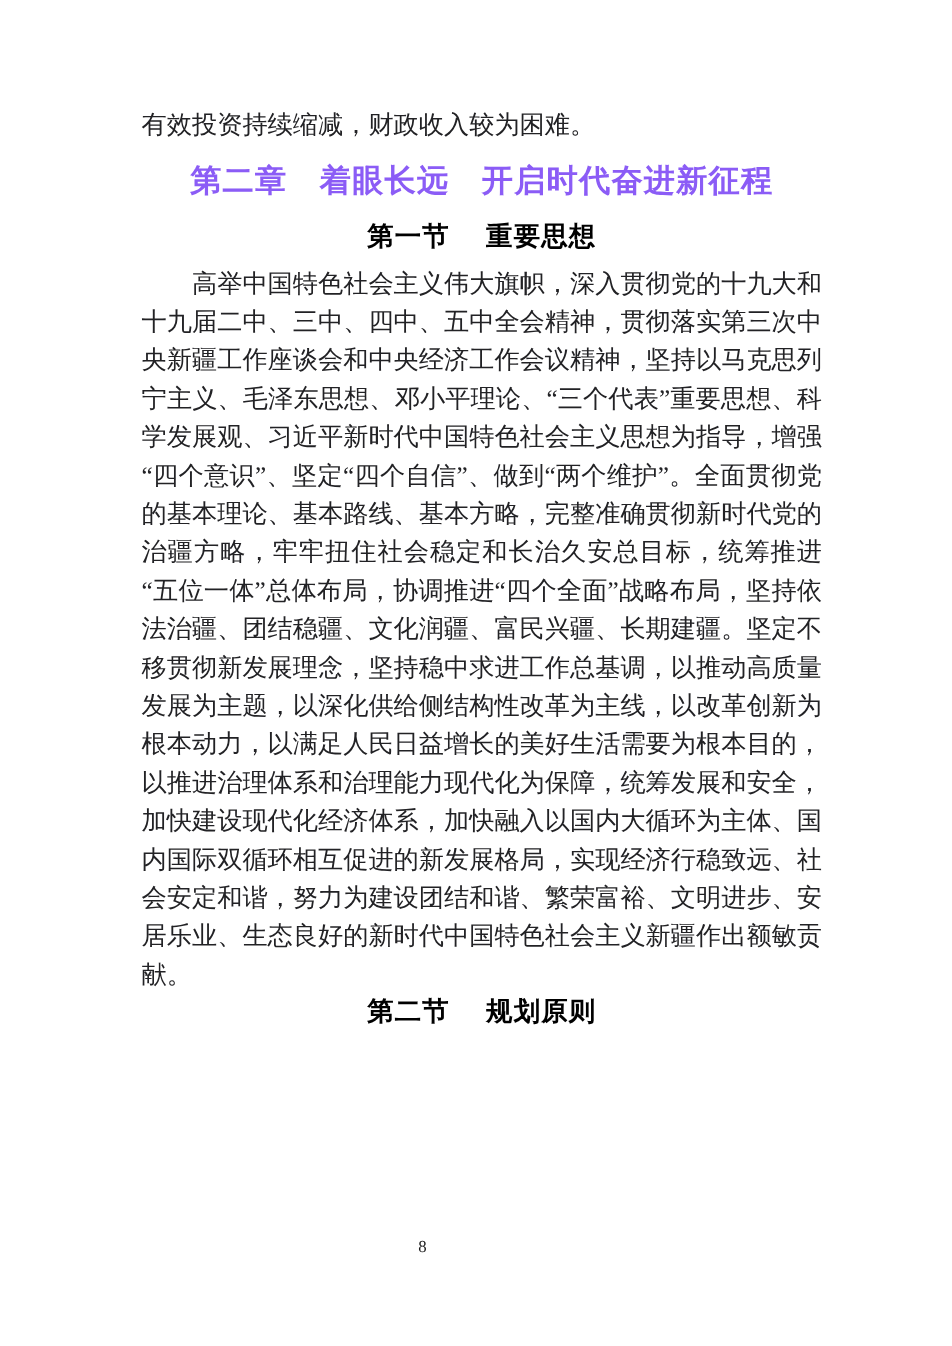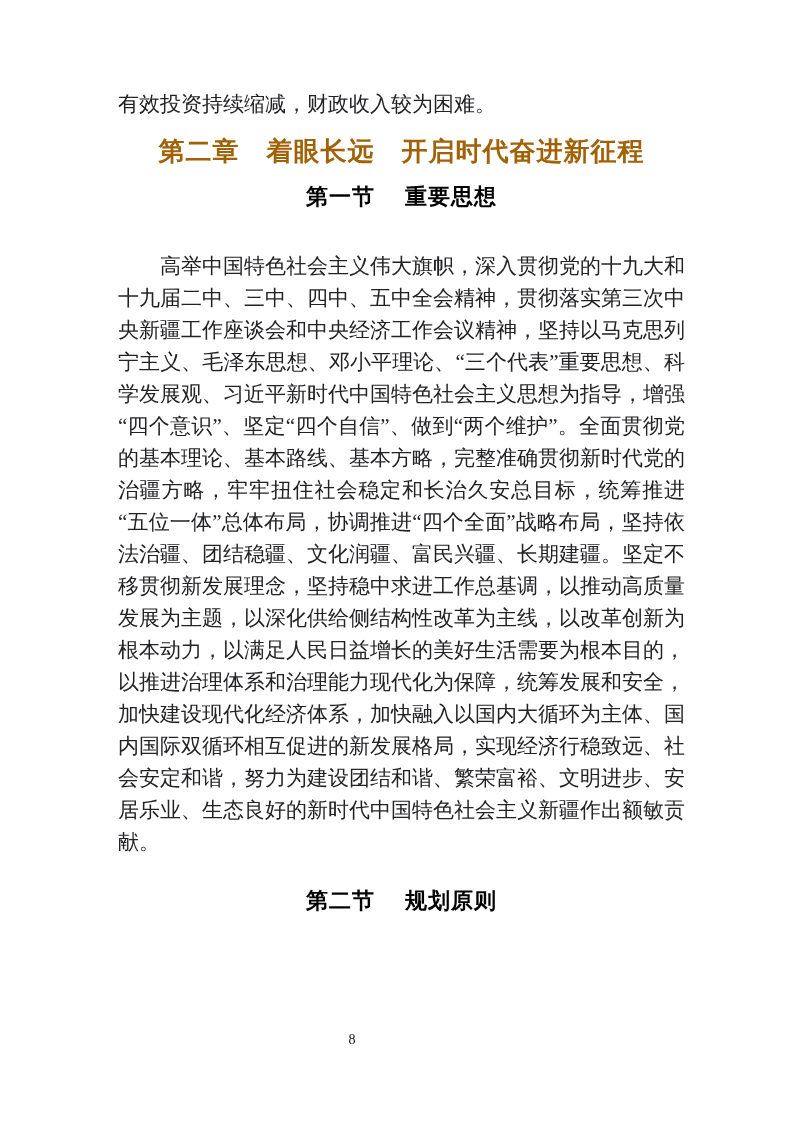--- a/index.html
+++ b/index.html
@@ -29,43 +29,43 @@
     line-height: 32px;
     text-align: justify;
     letter-spacing: 0;
     color: #222225;
   }
   .body-para.indent {
     text-indent: 2em;
   }
   .chapter-title {
     margin: 14px 0 0 0;
-    font-family: Liberation Serif, serif;
+    font-family: Liberation Mono, monospace;
     font-size: 26px;
     line-height: 36px;
     font-weight: 700;
     text-align: center;
-    color: #a16207;
+    color: #8b5cf6;
     letter-spacing: 1px;
   }
   .section-title {
     margin: 12px 0 0 0;
     font-family: "Liberation Sans", "DejaVu Sans", sans-serif;
     font-size: 22px;
     line-height: 30px;
     font-weight: 700;
     text-align: center;
     color: #000000;
     letter-spacing: 1px;
   }
   .para-after-heading {
-    margin-top: 38px;
+    margin-top: 8px;
   }
   .section-title.second {
-    margin-top: 28px;
+    margin-top: 0;
   }
   .page-number {
     position: absolute;
     left: 0;
     right: 0;
     top: 1032px;
     text-align: center;
     font-family: "Liberation Serif", "DejaVu Serif", serif;
     font-size: 14px;
     color: #1a1a1a;

